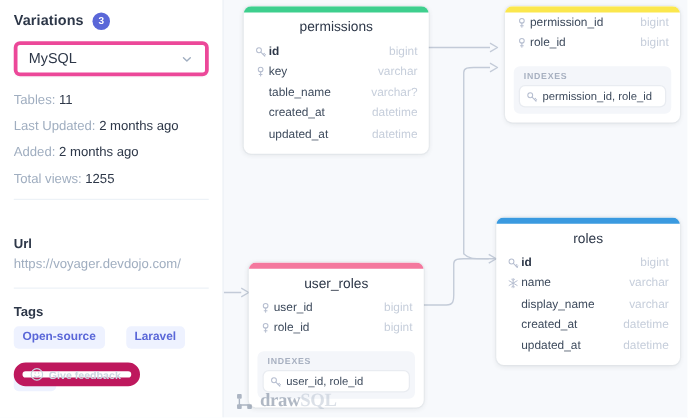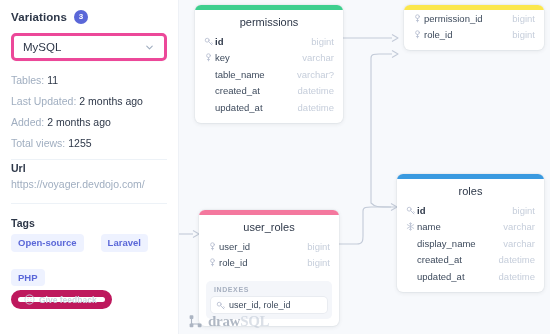--- a/index.html
+++ b/index.html
@@ -36,21 +36,21 @@
   .select-val { font-size: 11.5px; color: #2d3748; }
   .chev { color: #a0aec0; display: flex; }
 
   .stats { margin-top: 14px; }
   .stat { font-size: 10.5px; color: #a0aec0; margin-bottom: 9.5px; line-height: 1.1; }
   .stat b { color: #2d3748; font-weight: normal; }
 
   .divider { height: 1px; background: #edf2f7; margin: 7px 0 0 0; }
 
   .sec-title { font-size: 10.5px; font-weight: bold; color: #2d3748; margin-bottom: 4px; }
-  .url-block { margin-top: 2px; }
+  .url-block { margin-top: 29px; }
   .url-link { font-size: 10.5px; color: #a0aec0; text-decoration: none; display: block; }
 
   .tags-block { margin-top: 13px; }
   .tags { display: flex; flex-wrap: wrap; gap: 17px; margin-top: 5px; }
   .tag {
     background: #eef2ff; color: #5a67d8; font-size: 9.5px; font-weight: bold;
     padding: 4px 7px; border-radius: 4px; cursor: pointer; line-height: 1;
   }
 
   .feedback {
@@ -256,20 +256,34 @@
                 <svg width="9" height="9" viewBox="0 0 24 24" fill="none" stroke="#b6bed0" stroke-width="2.2" stroke-linecap="round">
                   <circle cx="12" cy="7" r="5"></circle>
                   <path d="M12 12 v9"></path>
                   <path d="M9 17.5 h6"></path>
                 </svg>
               </span>
               <span class="col">role_id</span>
               <span class="typ">bigint</span>
             </div>
           </div>
+          <div class="idx">
+            <div class="idx-t">INDEXES</div>
+            <div class="idx-item">
+              <span class="ic" style="width:9px;flex:0 0 9px">
+                <svg width="9" height="9" viewBox="0 0 24 24" fill="none" stroke="#b6bed0" stroke-width="2.2" stroke-linecap="round">
+                  <circle cx="8.5" cy="8.5" r="5.2"></circle>
+                  <path d="M12.4 12.4 L21 21"></path>
+                  <path d="M17.5 17.5 L20 15"></path>
+                  <path d="M20 20 L22.5 17.6"></path>
+                </svg>
+              </span>
+              <span>permission_id, role_id</span>
+            </div>
+          </div>
         </div>
         <div class="tbl" style="left: 218px; top: 174px; width: 147px;">
           <div class="tbl-bar" style="background:#3a9ae0"></div>
           <div class="tbl-name">roles</div>
           <div class="rows">
             <div class="row">
               <span class="ic">
                 <svg width="9" height="9" viewBox="0 0 24 24" fill="none" stroke="#b6bed0" stroke-width="2.2" stroke-linecap="round">
                   <circle cx="8.5" cy="8.5" r="5.2"></circle>
                   <path d="M12.4 12.4 L21 21"></path>

